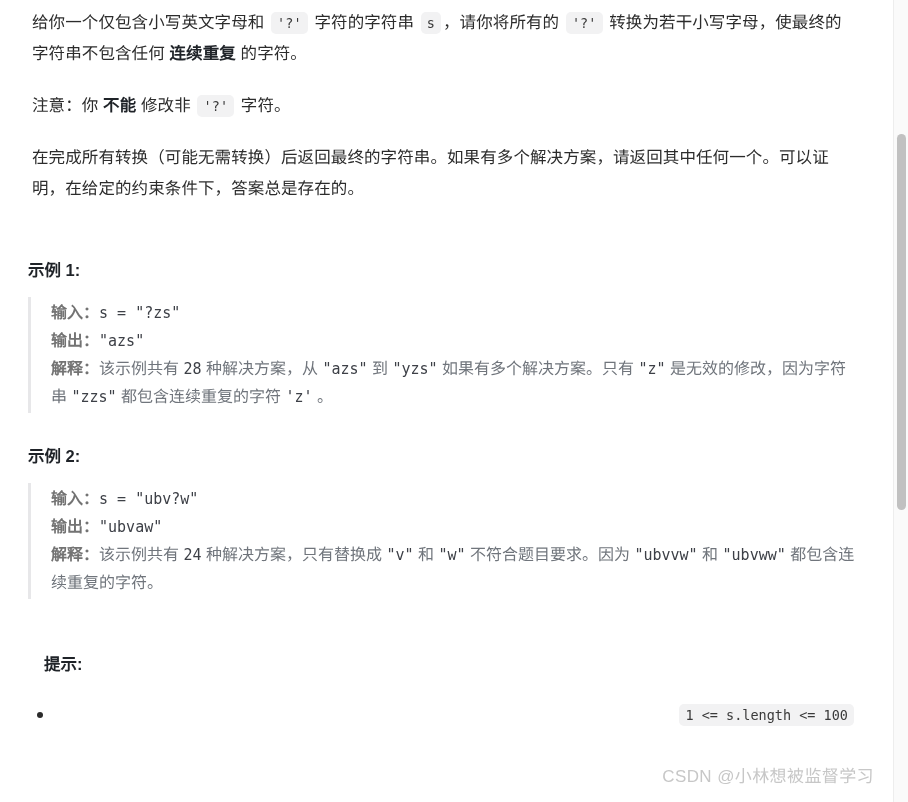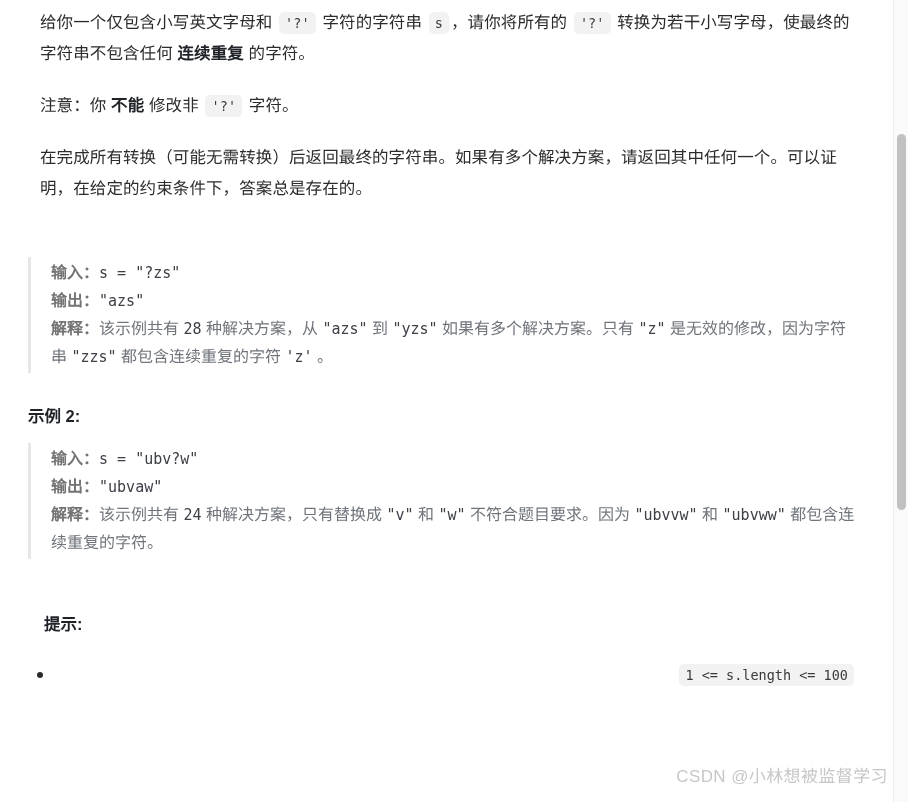--- a/index.html
+++ b/index.html
@@ -24,21 +24,21 @@
   .content {
     position: absolute;
     left: 0;
     top: 0;
     width: 884px;
     height: 802px;
     padding: 0 28px 0 28px;
     box-sizing: border-box;
   }
   p.para {
-    margin: 0 0 21px 12px;
+    margin: 0 0 21px 4px;
     font-size: 16.5px;
     line-height: 31px;
     color: #2c2c2c;
     letter-spacing: 0.1px;
   }
   p.para.first { padding-top: 7px; }
 
   b, strong { font-weight: 700; color: #1f2328; }
 
   code.chip {
@@ -133,21 +133,21 @@
     top: 134px;
     left: 3px;
     width: 9px;
     height: 376px;
     border-radius: 5px;
     background: #c1c1c1;
   }
 
   .watermark {
     position: absolute;
-    right: 20px;
+    right: 34px;
     bottom: 15px;
     font-size: 17px;
     color: #c7c7c7;
     letter-spacing: 0.4px;
     white-space: nowrap;
     font-family: "Liberation Sans", "DejaVu Sans", sans-serif;
   }
 </style>
 </head>
 <body>
@@ -158,20 +158,21 @@
 
     <p class="para first"><span>给你一个仅包含小写英文字母和 </span><code class="chip">'?'</code><span> 字符的字符串 </span><code class="chip">s</code><span>，请你将所有的 </span><code class="chip">'?'</code><span> 转换为若干小写字母，使最终的字符串不包含任何 </span><strong>连续重复</strong><span> 的字符。</span></p>
 
     <p class="para"><span>注意：</span><span>你 </span><strong>不能</strong><span> 修改非 </span><code class="chip">'?'</code><span> 字符。</span></p>
 
 
     <p class="para"><span>在完成所有转换（可能无需转换）后返回最终的字符串。如果有多个解决方案，请返回其中任何一个。可以证明，在给定的约束条件下，答案总是存在的。</span></p>
 
     <div class="spacer-lg"></div>
 
+    <h3 class="example-heading">示例 1:</h3>
 
     <blockquote class="example">
       <div class="line">
         <span class="lbl">输入：</span><code class="mono">s = "?zs"</code>
       </div>
       <div class="line">
         <span class="lbl">输出：</span><code class="mono">"azs"</code>
       </div>
       <div class="line">
         <span class="lbl">解释：</span><span><span>该示例共有 </span><code class="mono">28</code><span> 种解决方案，从 </span><code class="mono">"azs"</code><span> 到 </span><code class="mono">"yzs"</code><span> 如果有多个解决方案。只有 </span><code class="mono">"z"</code><span> 是无效的修改，因为字符串 </span><code class="mono">"zzs"</code><span> 都包含连续重复的字符 </span><code class="mono">'z'</code><span> 。</span></span>

